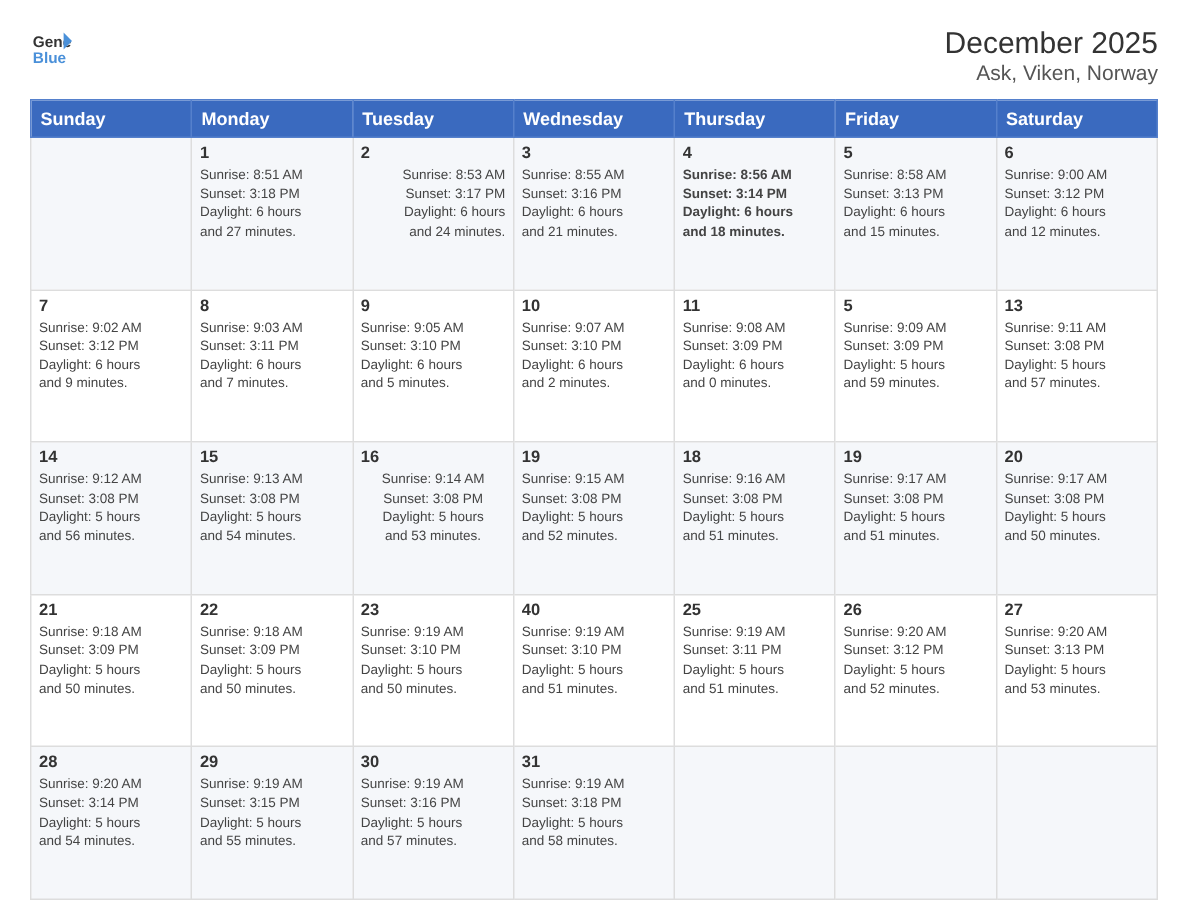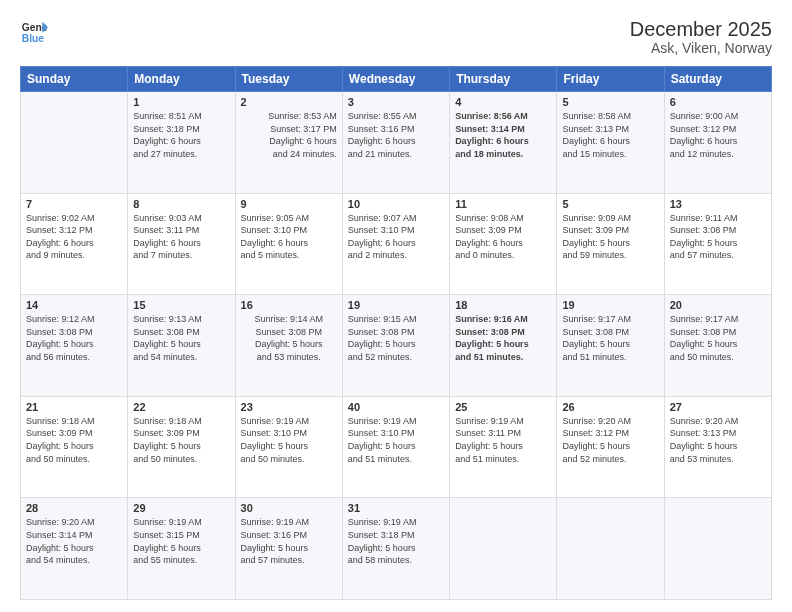--- a/index.html
+++ b/index.html
@@ -242,21 +242,21 @@
           </td>
           <td>
             <span class="day-number">19</span>
             <div class="day-info" style="white-space: pre-line;">Sunrise: 9:15 AM
 Sunset: 3:08 PM
 Daylight: 5 hours
 and 52 minutes.</div>
           </td>
           <td>
             <span class="day-number">18</span>
-            <div class="day-info" style="white-space: pre-line; font-weight: bold;">Sunrise: 9:16 AM
+            <div class="day-info" style="white-space: pre-line;">Sunrise: 9:16 AM
 Sunset: 3:08 PM
 Daylight: 5 hours
 and 51 minutes.</div>
           </td>
           <td>
             <span class="day-number">19</span>
             <div class="day-info" style="white-space: pre-line;">Sunrise: 9:17 AM
 Sunset: 3:08 PM
 Daylight: 5 hours
 and 51 minutes.</div>

